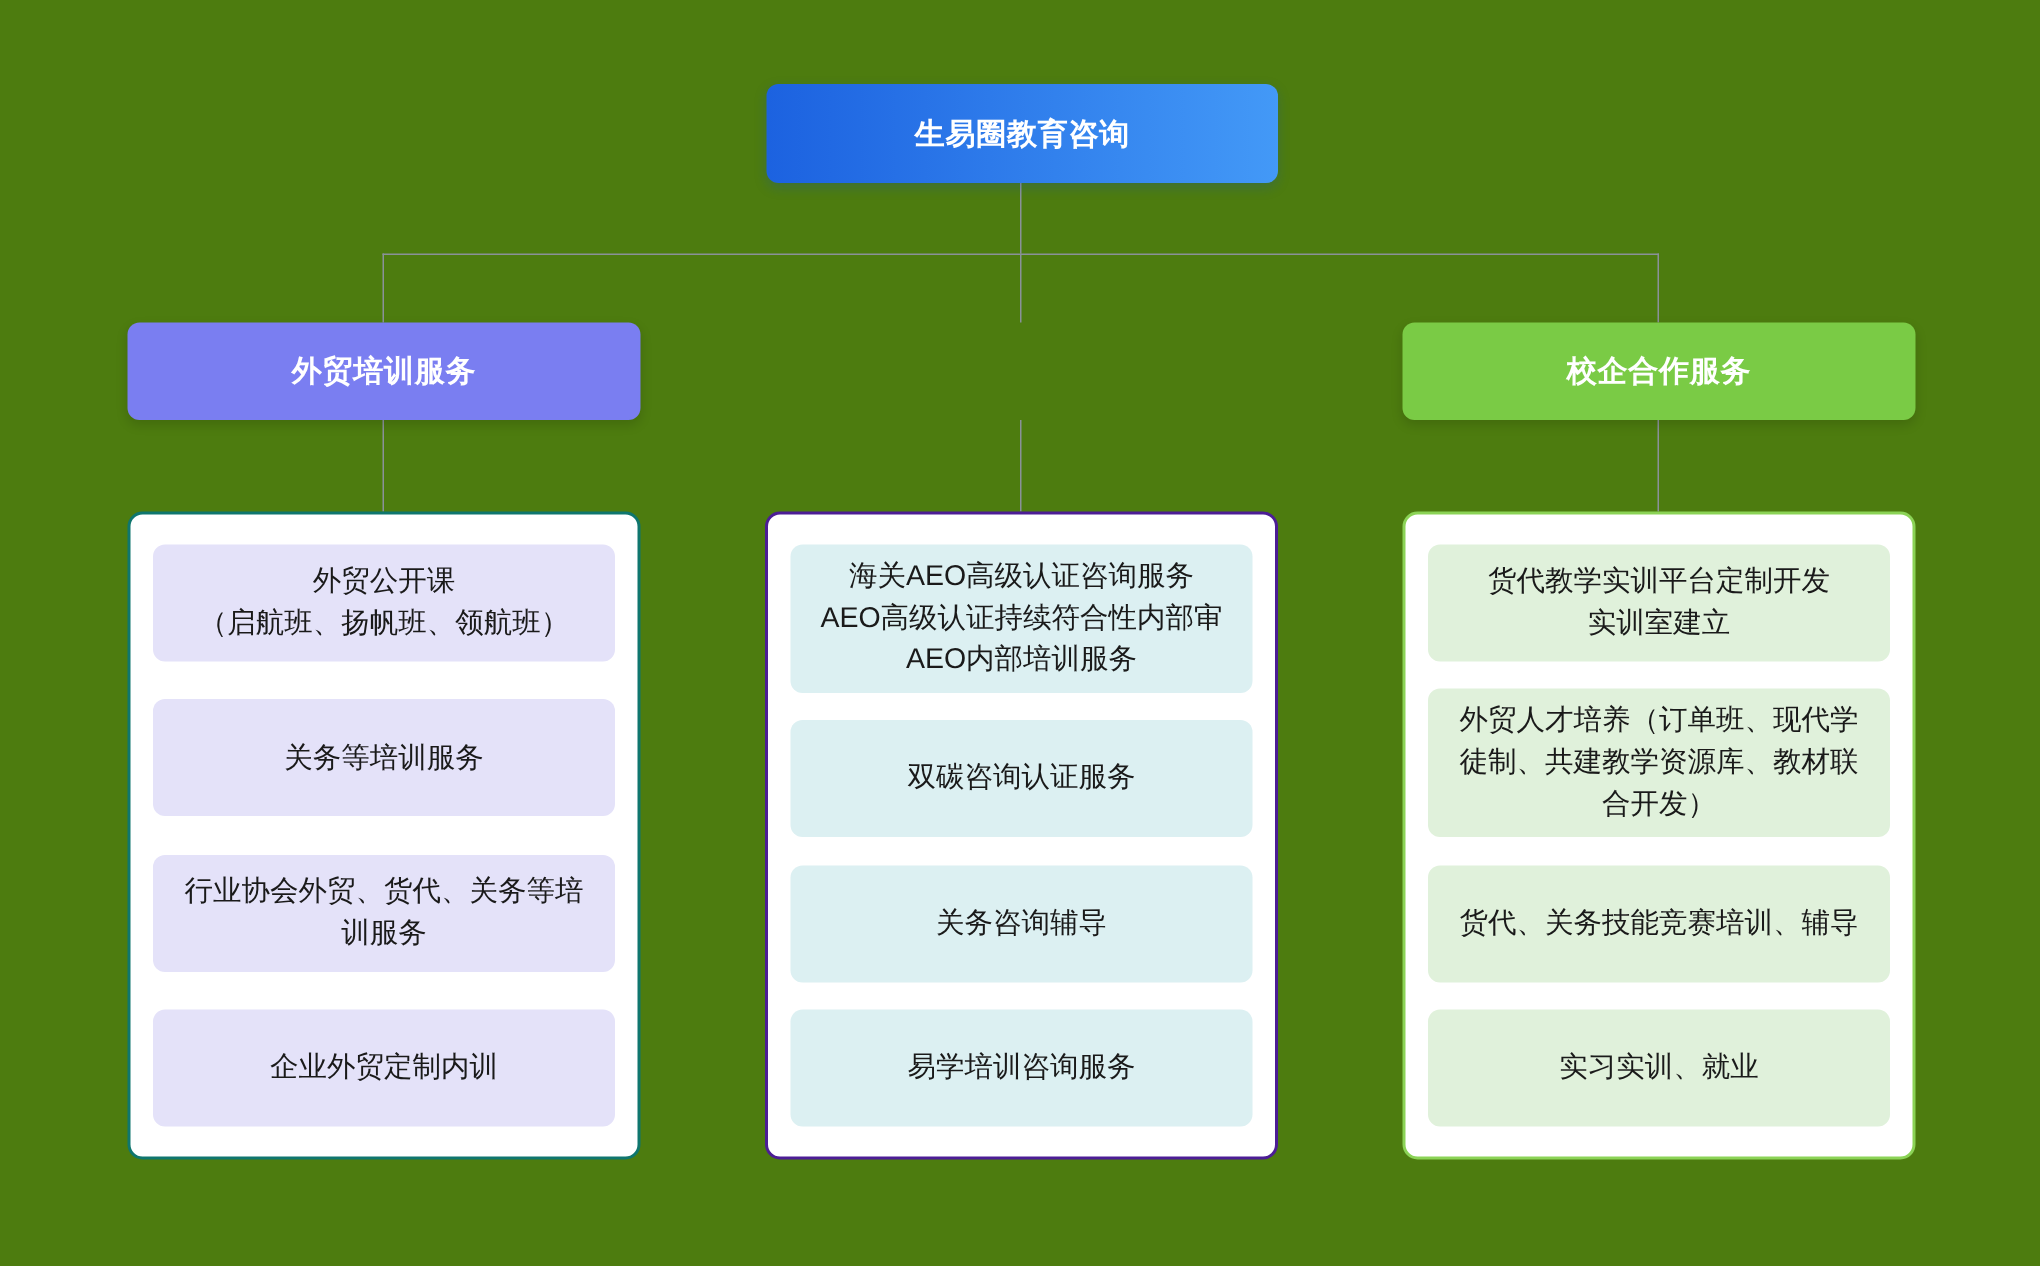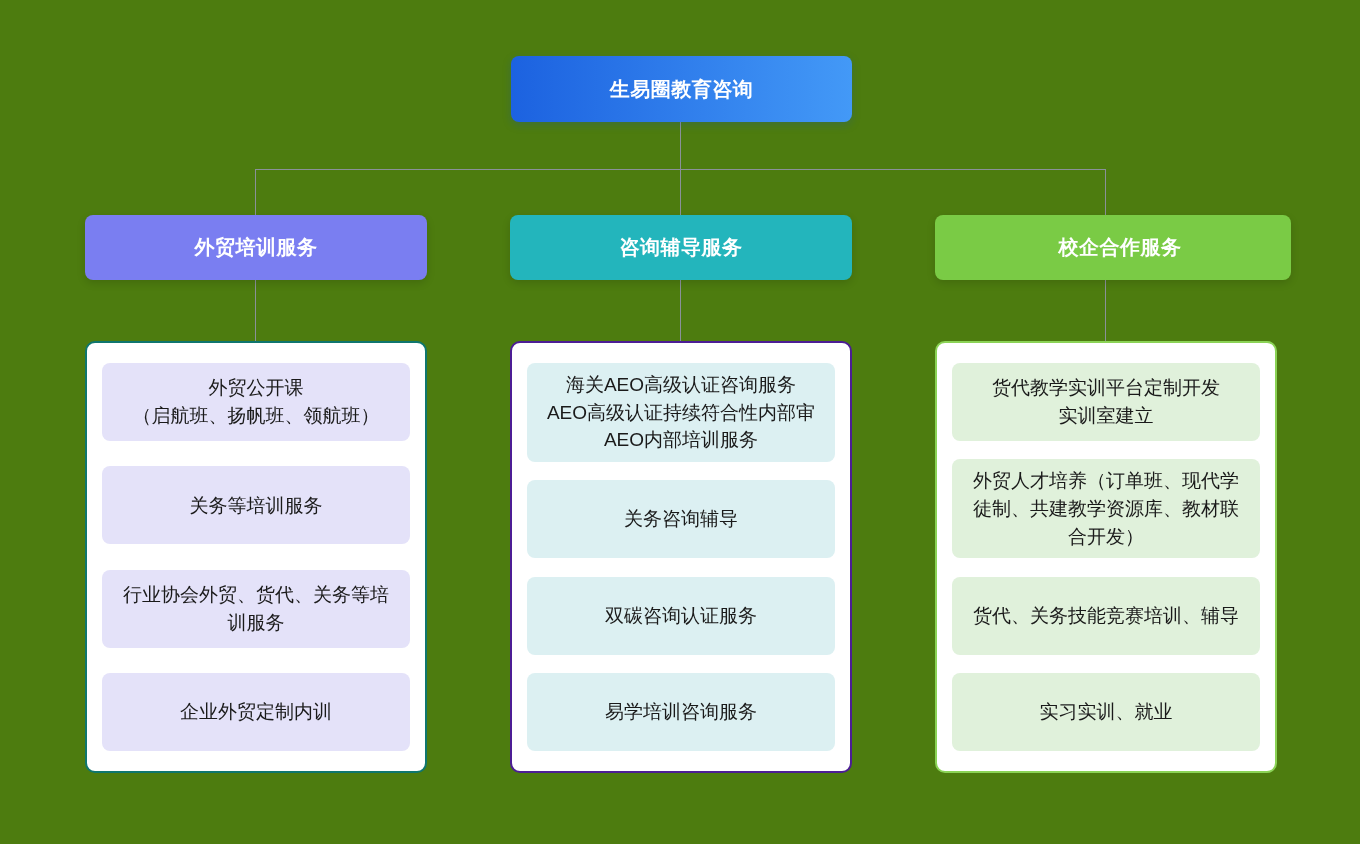--- a/index.html
+++ b/index.html
@@ -46,21 +46,21 @@
     border-radius: 8px;
     color: #ffffff;
     font-size: 20px;
     font-weight: bold;
     display: flex; align-items: center; justify-content: center;
     box-shadow: 0 3px 8px rgba(0, 0, 0, 0.14);
     letter-spacing: 0.5px;
   }
   .col-1 { left: 85px; }
   .col-2 { left: 510px; }
-  .col-3 { left: 935px; padding-left: 14px; }
+  .col-3 { left: 935px; }
   .hdr-purple { background: #7a7ef1; text-align: center; }
   .hdr-teal   { background: #23b5bc; }
   .hdr-green  { background: #7acb45; }
 
   
   .branch-container {
     position: absolute;
     top: 341px;
     width: 342px; height: 432px;
     box-sizing: border-box;
@@ -110,27 +110,26 @@
 
   <div class="branch-header hdr-purple col-1">外贸培训服务</div>
   <div class="branch-container box-purple col-1">
     <div class="item item-purple">外贸公开课
 （启航班、扬帆班、领航班）</div>
     <div class="item item-purple">关务等培训服务</div>
     <div class="item item-purple">行业协会外贸、货代、关务等培训服务</div>
     <div class="item item-purple">企业外贸定制内训</div>
   </div>
 
-  <div class="branch-header hdr-teal col-2">咨询辅导服务</div>
   <div class="branch-container box-teal col-2">
     <div class="item item-teal">海关AEO高级认证咨询服务
 AEO高级认证持续符合性内部审
 AEO内部培训服务</div>
+    <div class="item item-teal">双碳咨询认证服务</div>
     <div class="item item-teal">关务咨询辅导</div>
-    <div class="item item-teal">双碳咨询认证服务</div>
     <div class="item item-teal">易学培训咨询服务</div>
   </div>
 
   <div class="branch-header hdr-green col-3">校企合作服务</div>
   <div class="branch-container box-green col-3">
     <div class="item item-green">货代教学实训平台定制开发
 实训室建立</div>
     <div class="item item-green">外贸人才培养（订单班、现代学徒制、共建教学资源库、教材联合开发）</div>
     <div class="item item-green">货代、关务技能竞赛培训、辅导</div>
     <div class="item item-green">实习实训、就业</div>

